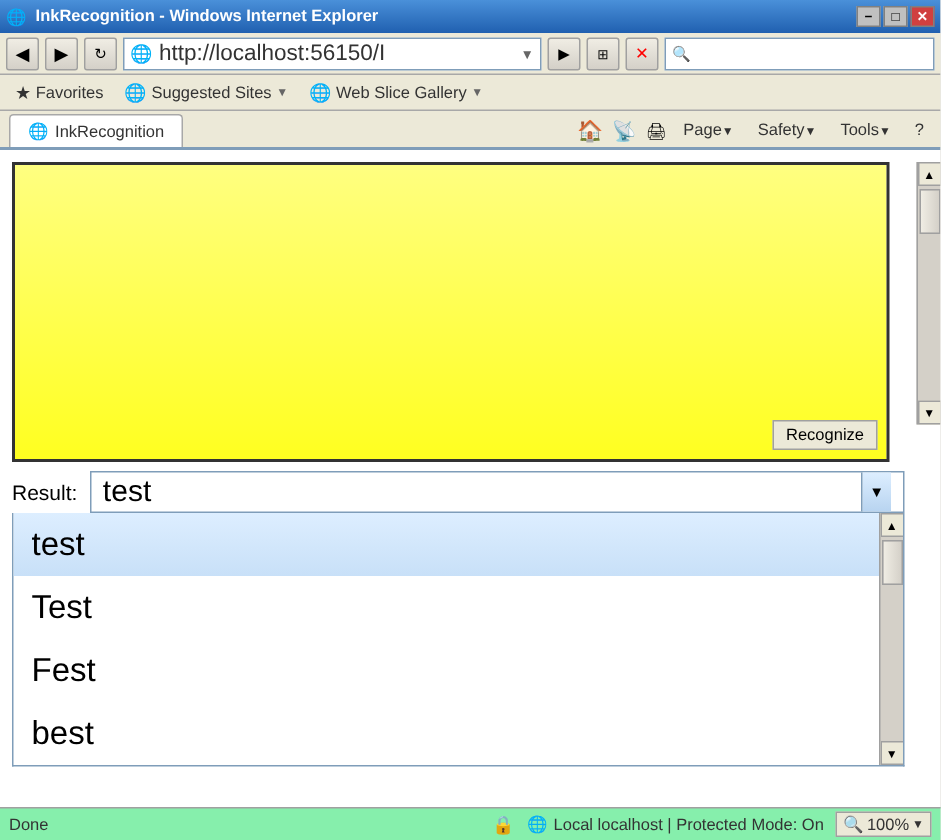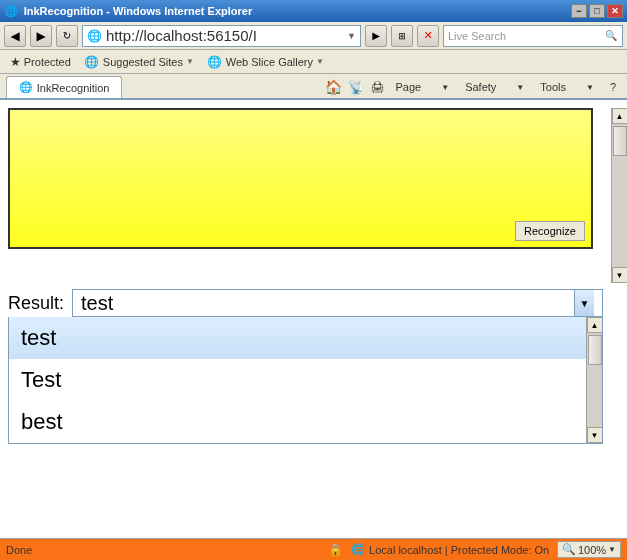--- a/index.html
+++ b/index.html
@@ -97,21 +97,21 @@
       padding: 0 12px;
       display: flex; align-items: center; gap: 4px;
       cursor: pointer; font-size: 11px; color: #333;
       border-radius: 3px 3px 0 0;
     }
     .tab.active {
       background: white;
       z-index: 1;
     }
     .toolbar-btn {
-      display: flex; align-items: center; gap: 20px;
+      display: flex; align-items: center; gap: 0;
       font-size: 11px; cursor: pointer; color: #333;
       padding: 2px 4px;
       border: 1px solid transparent;
       justify-content: center;
     }
 
     
     .scroll-track {
       position: absolute; right: 0; top: 0; bottom: 0;
       width: 16px;
@@ -155,21 +155,21 @@
 
     
     .result-row {
       display: flex;
       align-items: center;
       padding: 6px 24px 0 8px;
       gap: 8px;
       flex-shrink: 0;
     }
     .result-label {
-      font-size: 18px;
+      font-size: 14px;
       font-weight: normal;
       color: #000;
       white-space: nowrap;
     }
     .result-select-wrap {
       flex: 1;
       position: relative;
     }
     .result-select-display {
       background: white;
@@ -215,21 +215,21 @@
       position: absolute;
       right: 0; top: 0; bottom: 0;
       width: 16px;
       background: #d4d0c8;
       border-left: 1px solid #a0a0a0;
       display: flex; flex-direction: column; align-items: center;
     }
 
     
     .status-bar {
-      background: #f97316;
+      background: #86efac;
       height: 22px;
       display: flex;
       align-items: center;
       padding: 0 6px;
       border-top: 1px solid #a0a0a0;
       font-size: 11px;
       color: #333;
       gap: 8px;
       position: absolute;
       bottom: 0;
@@ -272,29 +272,28 @@
     <span class="addr-icon">🌐</span>
     <span class="address-text">http://localhost:56150/I</span>
     <span class="addr-dropdown">▼</span>
   </div>
 
   <div class="nav-btn" style="font-size:10px;">▶</div>
   <div class="nav-btn" style="font-size:9px;">⊞</div>
   <div class="nav-btn" style="font-size:11px; color:red;">✕</div>
 
   <div class="search-bar-wrap">
-    <span class="search-text">Live Search</span>
     <span class="search-btn">🔍</span>
   </div>
 </div>
 
 <div class="favorites-bar">
   <div class="fav-item">
     <span class="fav-icon">★</span>
-    <span>Protected</span>
+    <span>Favorites</span>
   </div>
   <div class="fav-item">
     <span class="fav-icon">🌐</span>
     <span>Suggested Sites</span>
     <span class="drop-arrow">▼</span>
   </div>
   <div class="fav-item">
     <span class="fav-icon">🌐</span>
     <span>Web Slice Gallery</span>
     <span class="drop-arrow">▼</span>
@@ -327,21 +326,21 @@
     <div class="toolbar-btn">
       <span>?</span>
     </div>
   </div>
 </div>
 
 <div style="background:white; flex:1; position:relative; height: calc(560px - 22px - 28px - 24px - 26px - 22px); overflow:hidden;">
 
   <div style="display:flex; margin:8px 0 0 0;">
     <div style="flex:1; margin:0 18px 0 8px;">
-      <div class="ink-canvas" style="margin:0; height:141px; width:100%;">
+      <div class="ink-canvas" style="margin:0; height:200px; width:100%;">
         <button class="recognize-btn">Recognize</button>
       </div>
     </div>
 
     <div class="scroll-track" style="width:16px; position:relative; right:0; height:175px;">
       <div class="scroll-btn">▲</div>
       <div class="scroll-thumb"></div>
       <div class="scroll-btn" style="position:absolute; bottom:0;">▼</div>
     </div>
   </div>
@@ -357,20 +356,23 @@
   </div>
 
   <div class="dropdown-list">
     <div class="dropdown-item selected">
       <span>test</span>
     </div>
     <div class="dropdown-item">
       <span>Test</span>
     </div>
     <div class="dropdown-item">
+      <span>Fest</span>
+    </div>
+    <div class="dropdown-item">
       <span>best</span>
     </div>
 
     <div class="dropdown-scroll">
       <div class="scroll-btn">▲</div>
       <div class="scroll-thumb"></div>
       <div class="scroll-btn" style="position:absolute; bottom:0;">▼</div>
     </div>
   </div>
 

